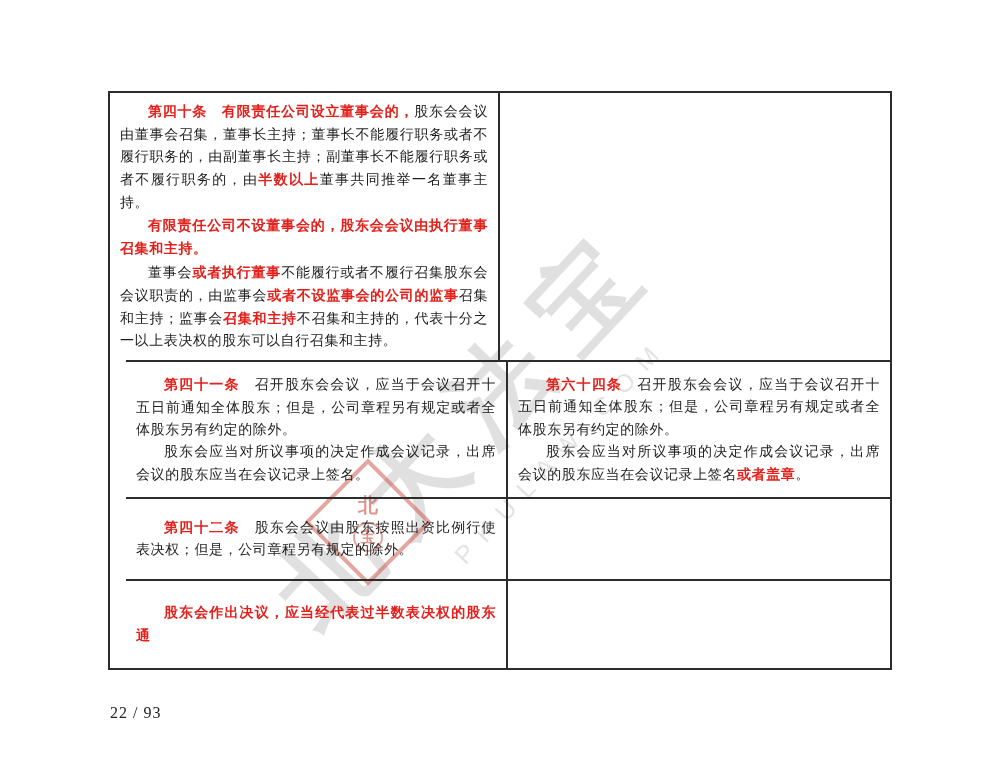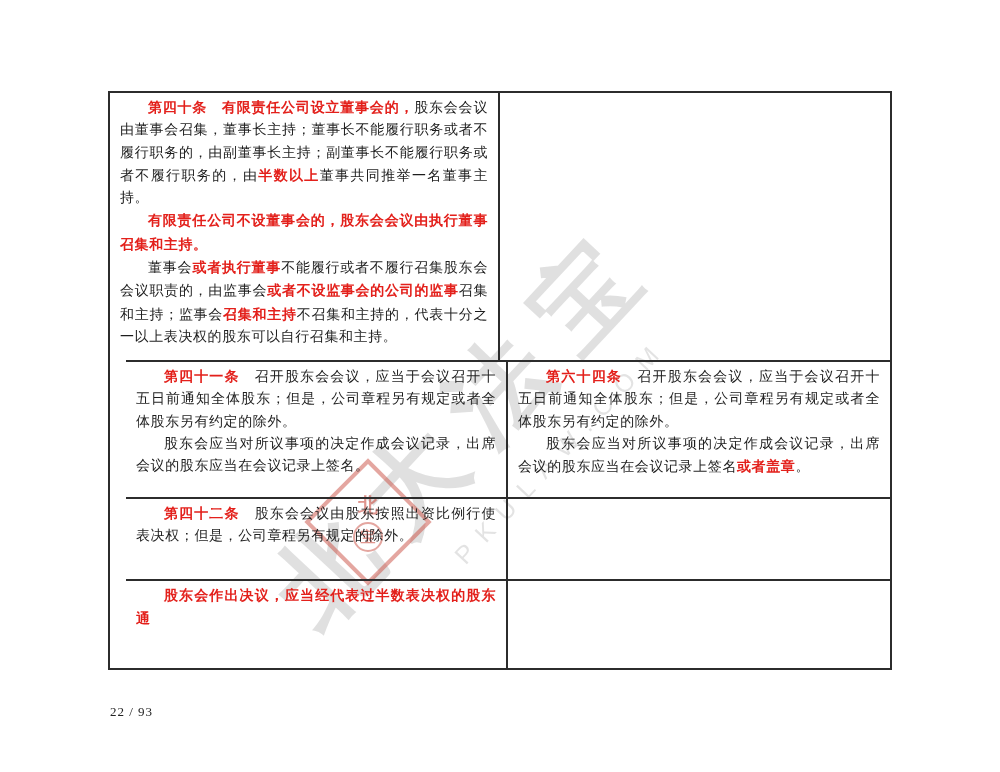--- a/index.html
+++ b/index.html
@@ -47,37 +47,37 @@
     z-index:1;display:flex;flex-direction:column;
   }
   .trow{display:flex;box-sizing:border-box;}
   .trow + .trow{border-top:2px solid var(--border,#2c2c2c);margin-left:16px;}
   .trow:nth-child(1){height:269px;}
   .trow:nth-child(2){height:138px;}
   .trow:nth-child(3){height:82px;}
   .trow:nth-child(4){height:90px;}
   .tcell{
     width:50%;box-sizing:border-box;
-    display:flex;flex-direction:column;justify-content:flex-start;
+    display:flex;flex-direction:column;justify-content:center;
     padding:3px 10px;
   }
   .tcell:first-child{border-right:2px solid var(--border,#2c2c2c);}
   .para{
     margin:0;text-indent:2em;
     font-size:14px;line-height:22.3px;letter-spacing:0.6px;
     color:var(--text,#1d1d1d);
     text-align:justify;
   }
   .red{
     color:var(--red,#e3201b);font-weight:bold;
     font-family:"Liberation Sans","DejaVu Sans",sans-serif;
   }
   .page-number{
     position:absolute;left:110px;top:704px;z-index:1;
-    font-size:13px;color:#222222;letter-spacing:1px;
+    font-size:16px;color:#222222;letter-spacing:1px;
   }
 </style>
 </head>
 <body>
 
 <div class="wm-wrap">
   <div class="wm-text">
     <div class="wm-cn">北大法宝</div>
     <div class="wm-en">PKULAW.COM</div>
   </div>

